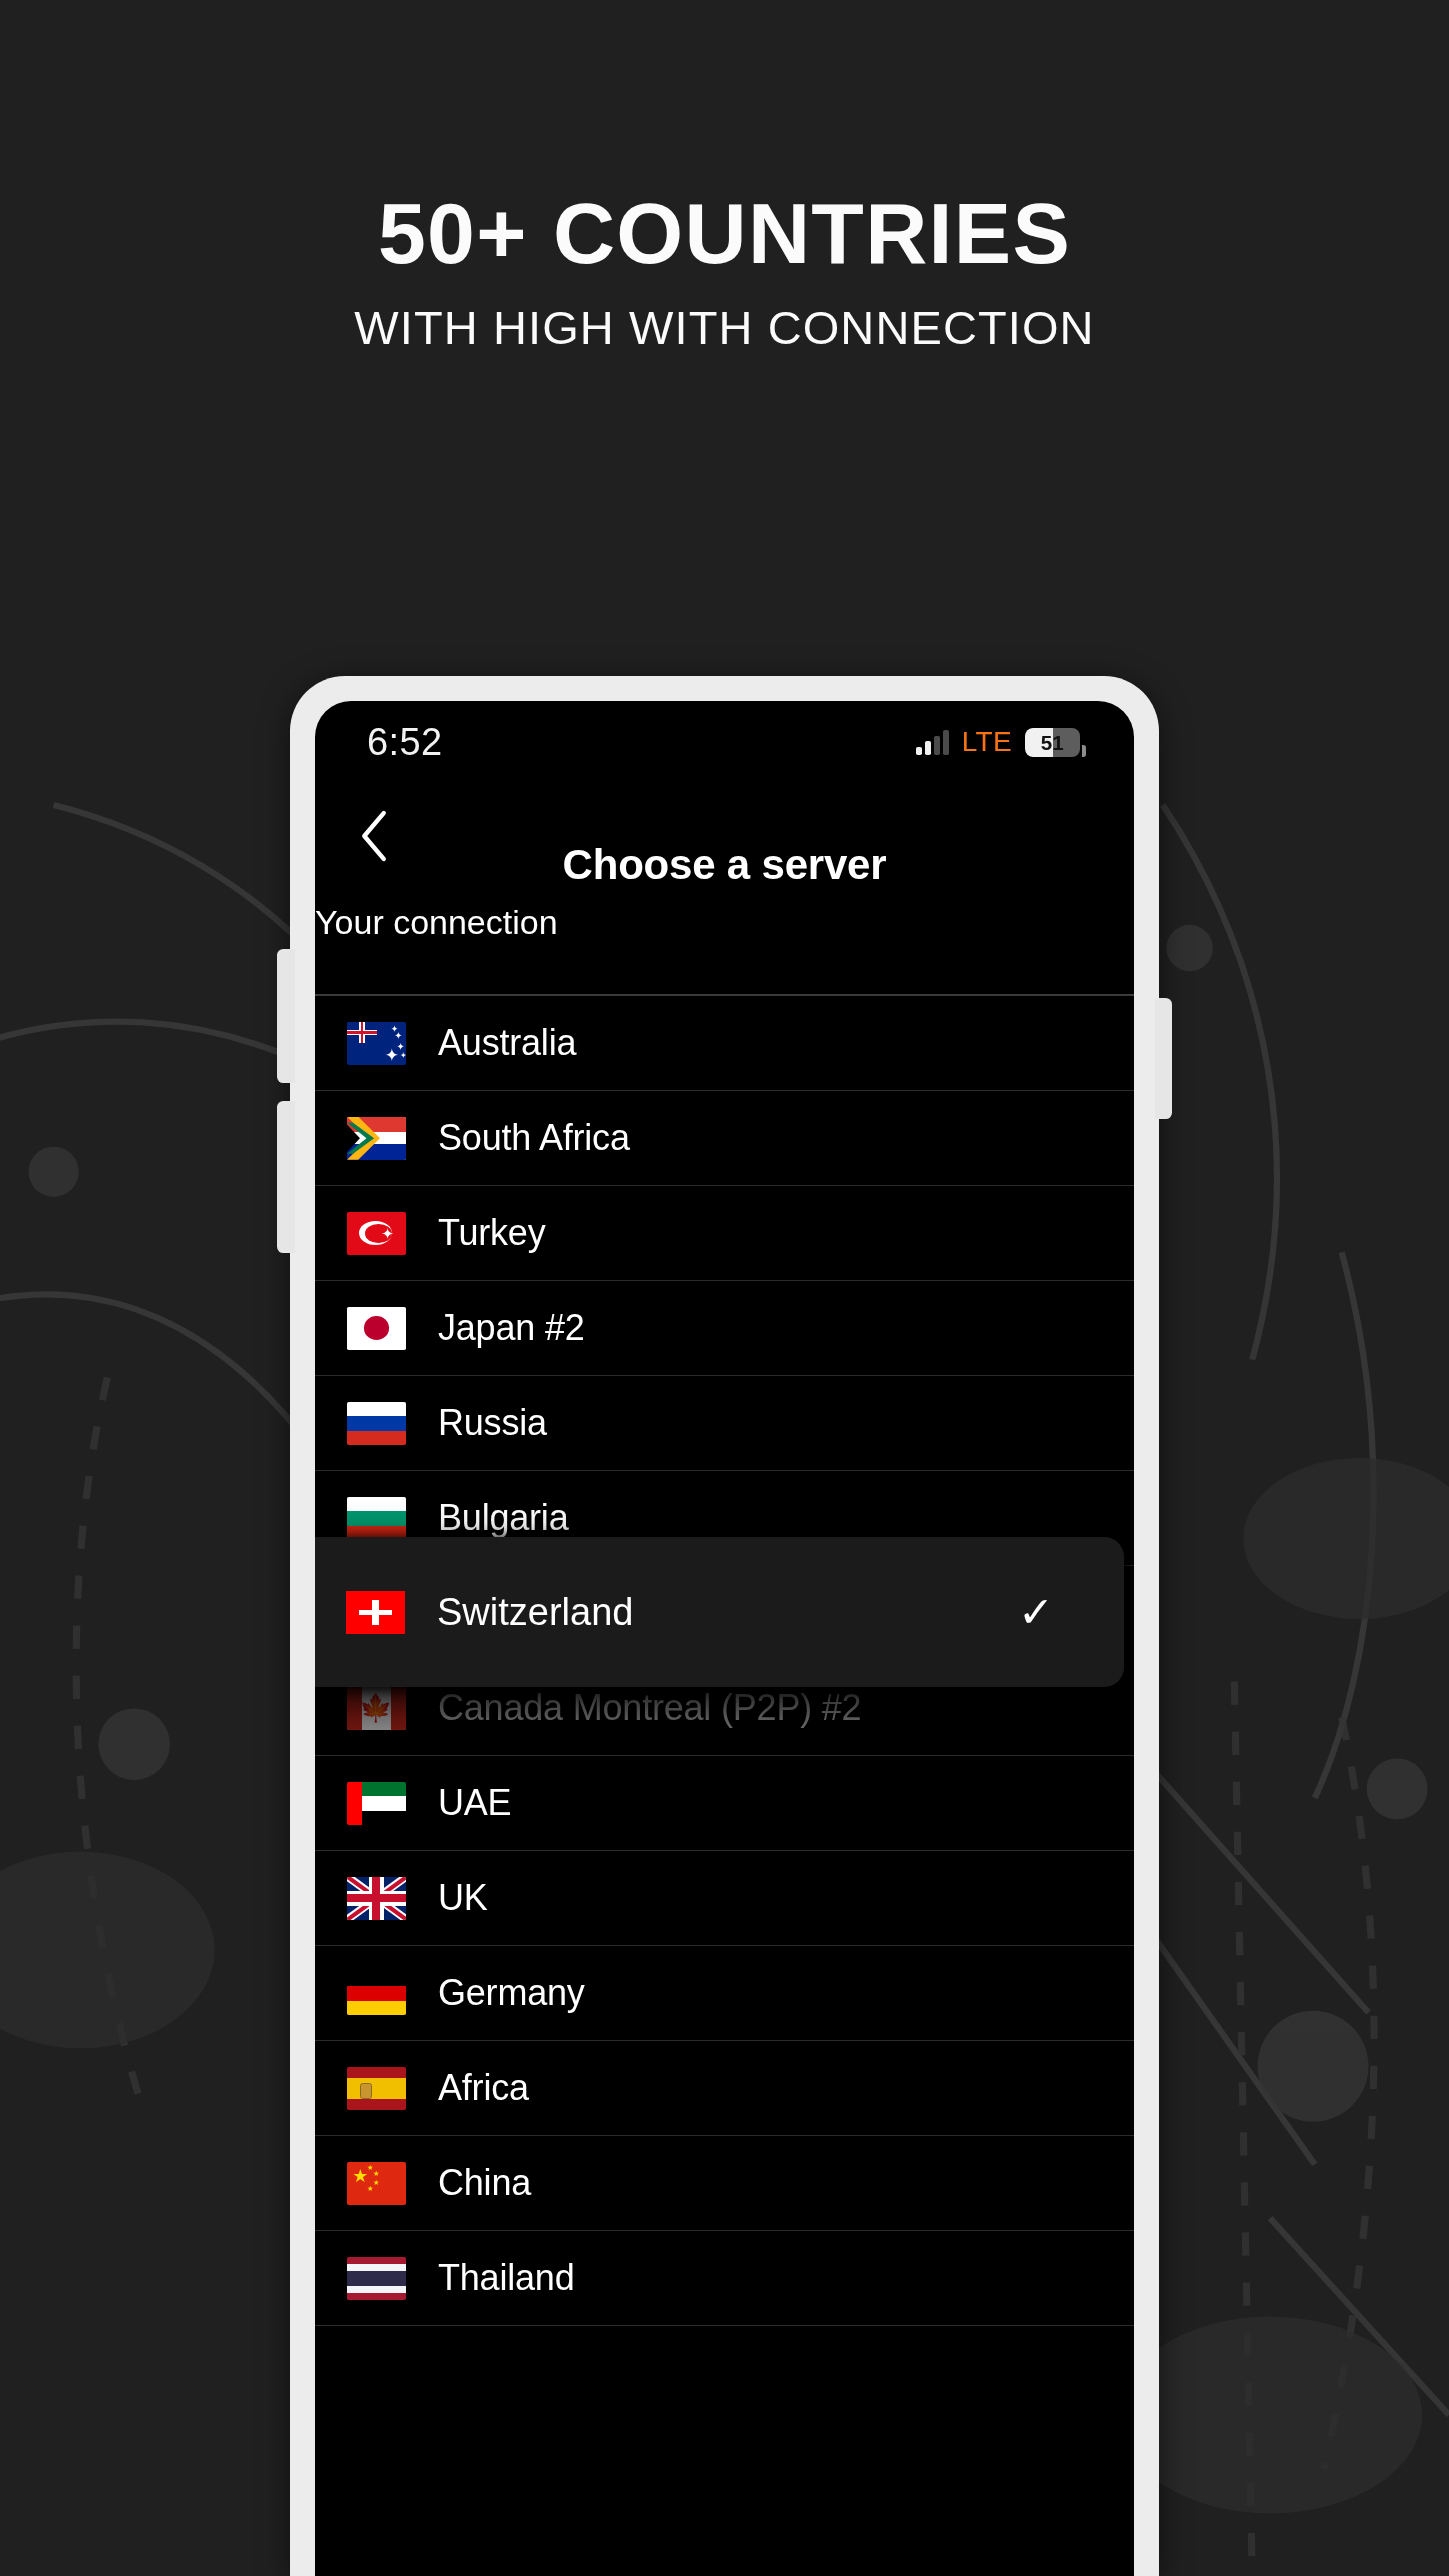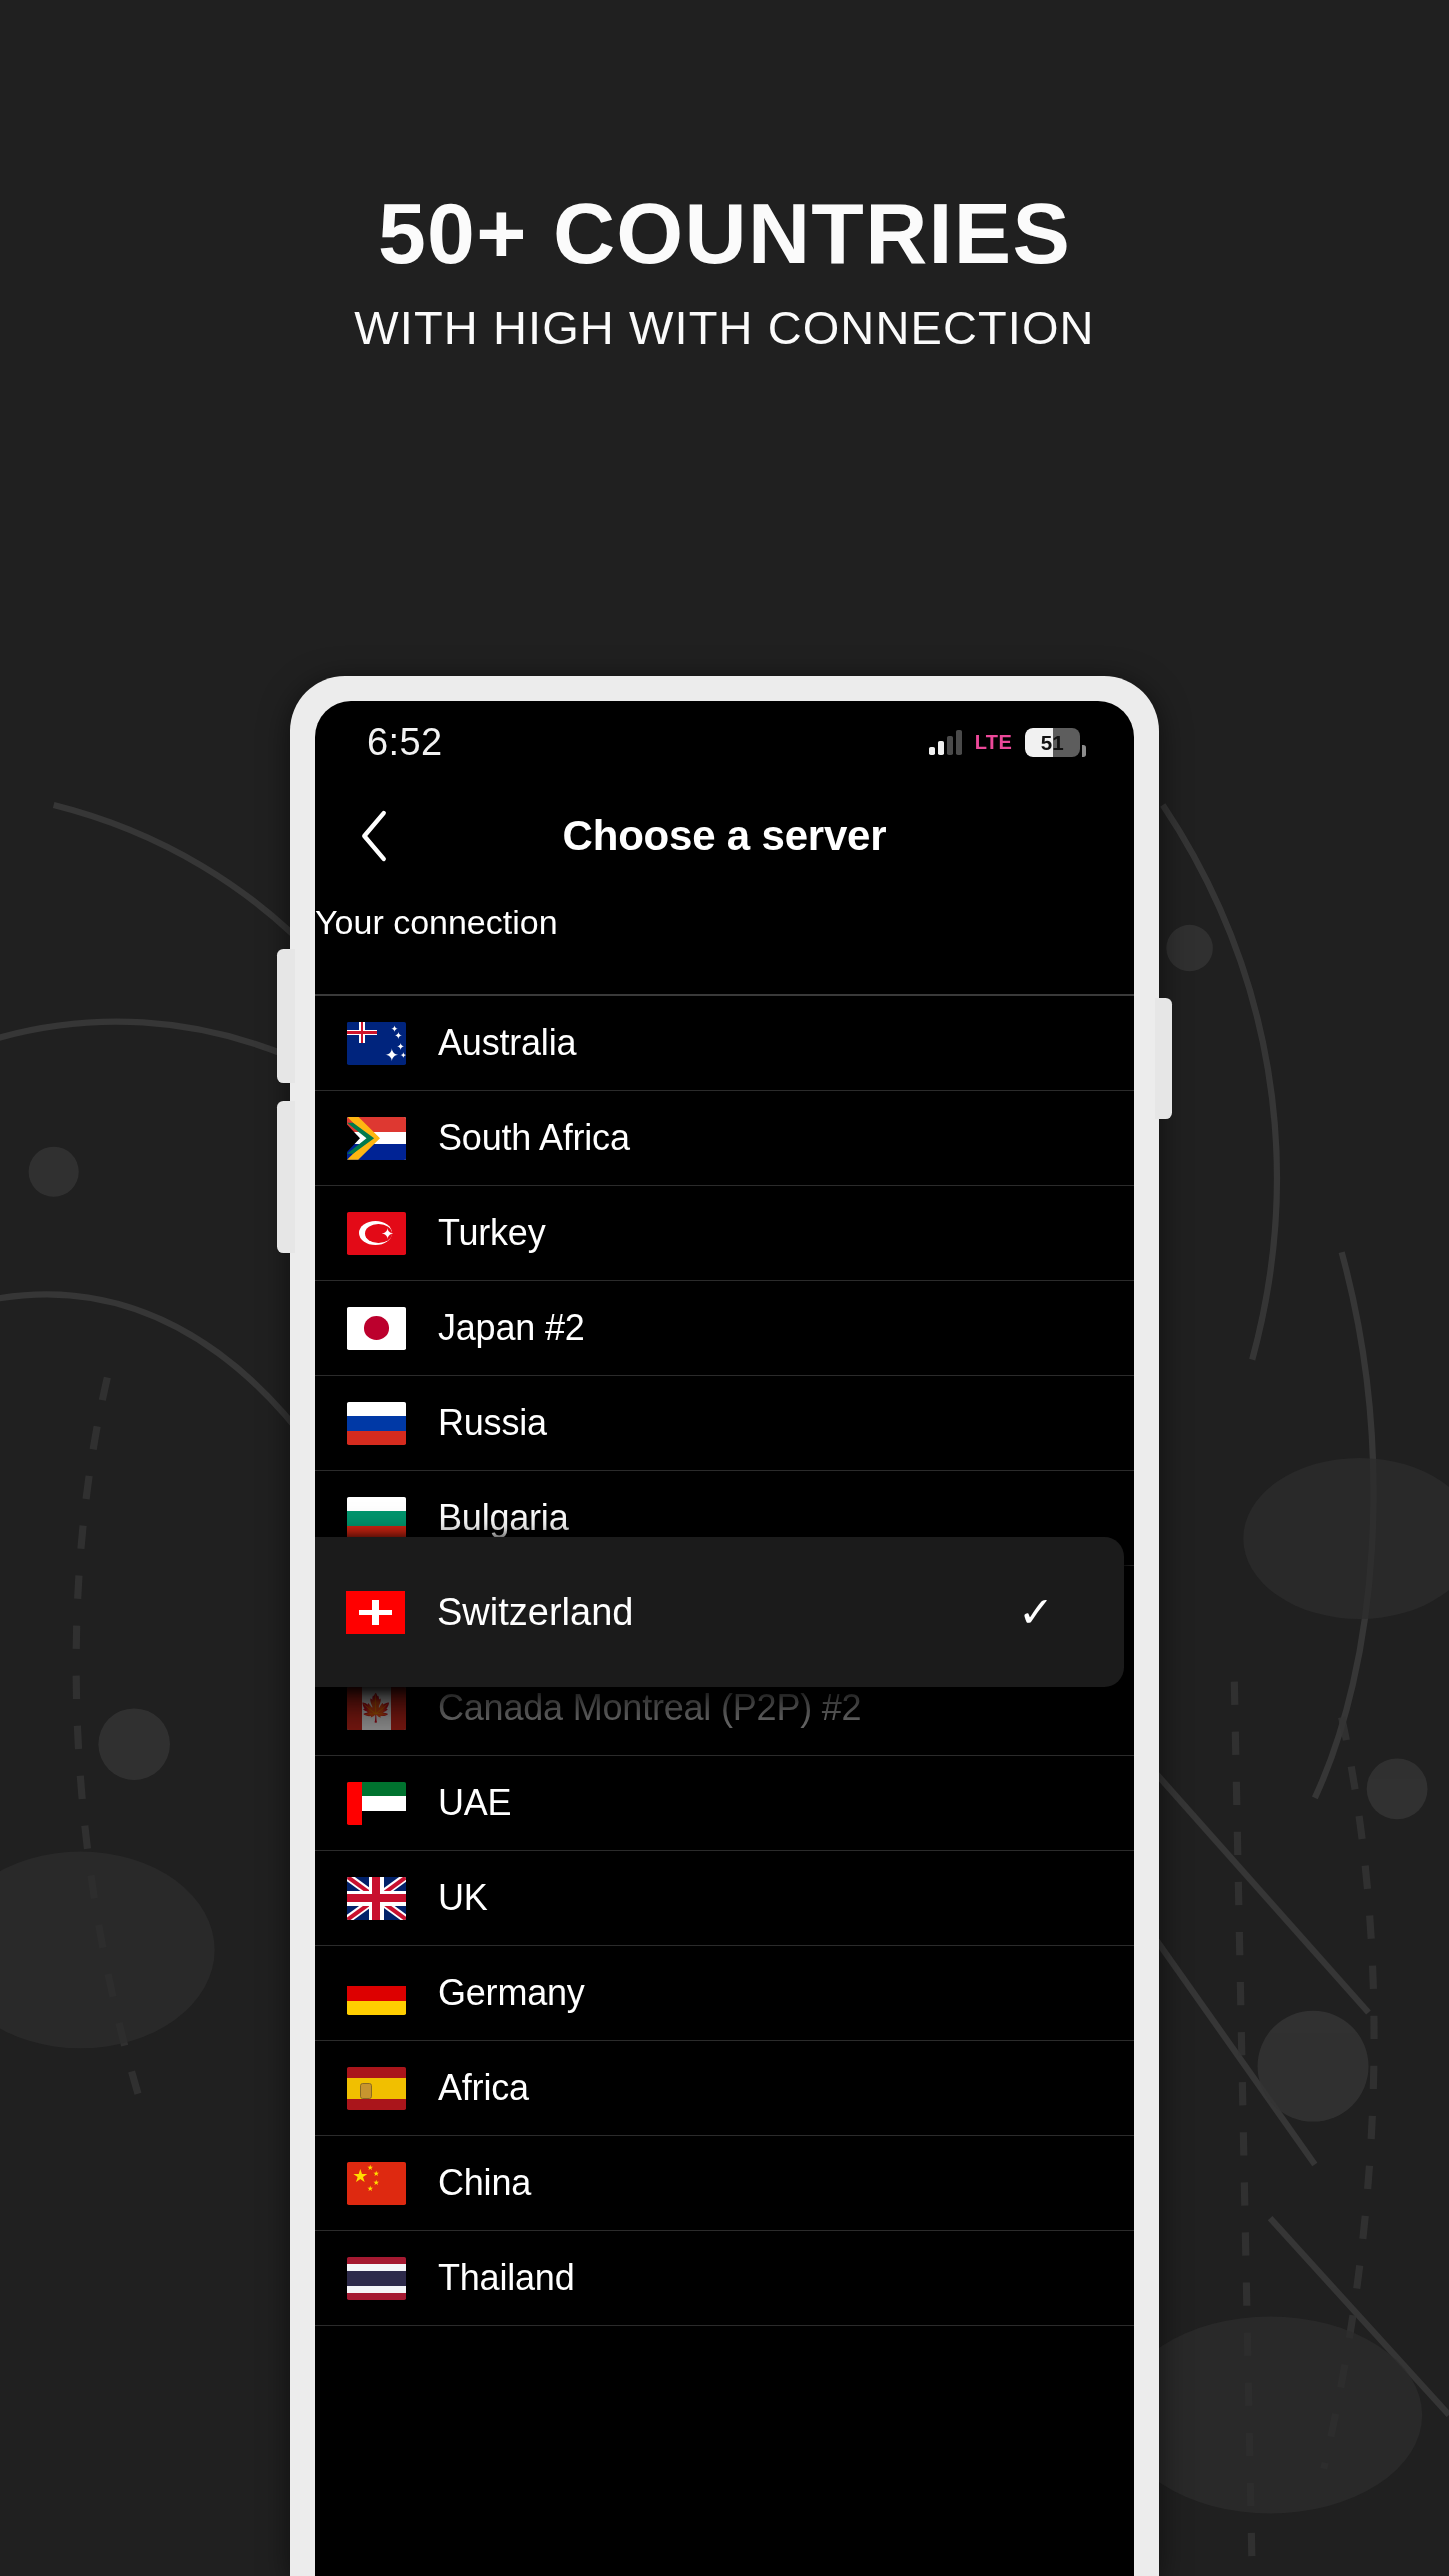--- a/index.html
+++ b/index.html
@@ -130,23 +130,23 @@
     align-items: center;
     gap: 12.5px;
   }
   .sig-bars { display: flex; align-items: flex-end; gap: 2.7px; height: 25px; }
   .sig-bars i { display: block; width: 6.3px; border-radius: 1.8px; background: #bdbdbd; }
   .sig-bars i.b1 { height: 8px;  background: #f0f0f0; }
   .sig-bars i.b2 { height: 13.4px; background: #f0f0f0; }
   .sig-bars i.b3 { height: 19px; background: #4a4a4a; }
   .sig-bars i.b4 { height: 25px; background: #4a4a4a; }
   #lte-label {
-    color: #ec4899;
-    font-size: 20px;
-    font-weight: 700;
+    color: #f97316;
+    font-size: 28px;
+    font-weight: 400;
     letter-spacing: 0.4px;
   }
   #battery {
     position: relative;
     width: 55px;
     height: 29px;
     border-radius: 8px;
     background: #5d5d5d;
     overflow: hidden;
     display: flex;
@@ -174,21 +174,21 @@
     background: #8c8c8c;
     border-radius: 0 2.7px 2.7px 0;
     margin-left: 1.8px;
   }
 
   
   #navbar {
     position: relative;
     height: 106px;
     display: flex;
-    align-items: center;
+    align-items: flex-end;
     justify-content: center;
   }
   #back-btn {
     position: absolute;
     left: 27px;
     top: 50%;
     transform: translateY(-50%);
     width: 64px; height: 64px;
     display: flex; align-items: center; justify-content: center;
     cursor: pointer;

